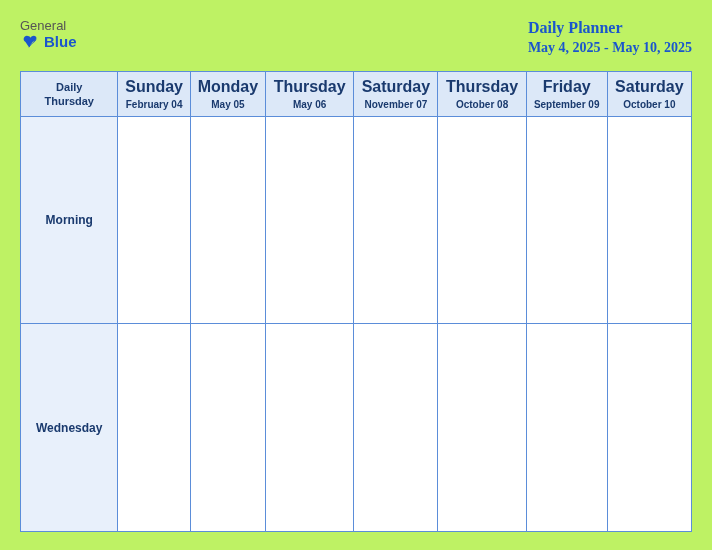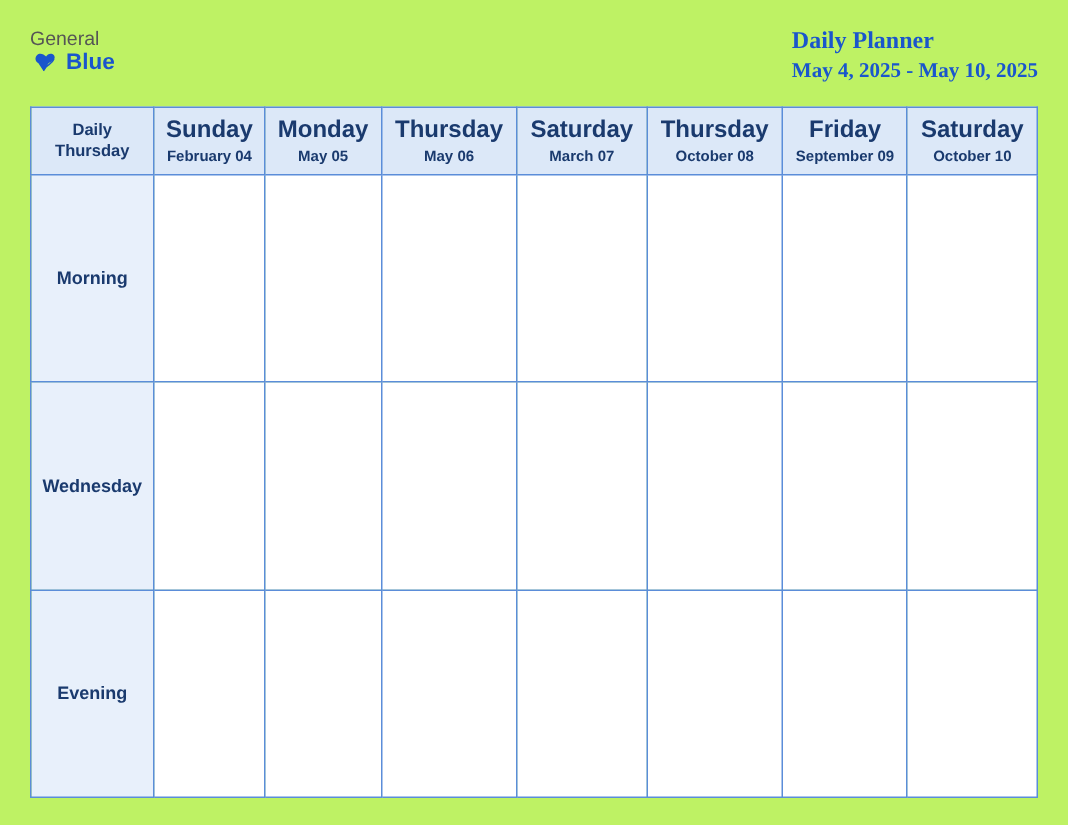--- a/index.html
+++ b/index.html
@@ -118,21 +118,21 @@
       font-weight: bold;
       color: #1a3a6e;
     }
 
     .time-cell {
       background-color: #e8f0fb;
       font-size: 12px;
       font-weight: bold;
       color: #1a3a6e;
       width: 82px;
-      padding: 5px;
+      padding: 15px;
     }
 
     .day-cell {
       background-color: #fff;
       width: calc((100% - 82px) / 7);
       padding: 4px;
     }
 
     .body-row td {
       height: 108px;
@@ -173,21 +173,21 @@
         <th>
           <span class="day-name">Monday</span>
           <span class="day-date">May 05</span>
         </th>
         <th>
           <span class="day-name">Thursday</span>
           <span class="day-date">May 06</span>
         </th>
         <th>
           <span class="day-name">Saturday</span>
-          <span class="day-date">March 07</span>
+          <span class="day-date">November 07</span>
         </th>
         <th>
           <span class="day-name">Thursday</span>
           <span class="day-date">October 08</span>
         </th>
         <th>
           <span class="day-name">Friday</span>
           <span class="day-date">September 09</span>
         </th>
         <th>
@@ -210,25 +210,15 @@
       <tr class="body-row">
         <td class="time-cell">Wednesday</td>
         <td class="day-cell"></td>
         <td class="day-cell"></td>
         <td class="day-cell"></td>
         <td class="day-cell"></td>
         <td class="day-cell"></td>
         <td class="day-cell"></td>
         <td class="day-cell"></td>
       </tr>
-      <tr class="body-row">
-        <td class="time-cell">Evening</td>
-        <td class="day-cell"></td>
-        <td class="day-cell"></td>
-        <td class="day-cell"></td>
-        <td class="day-cell"></td>
-        <td class="day-cell"></td>
-        <td class="day-cell"></td>
-        <td class="day-cell"></td>
-      </tr>
     </tbody>
   </table>
 </div>
 
 </body></html>

